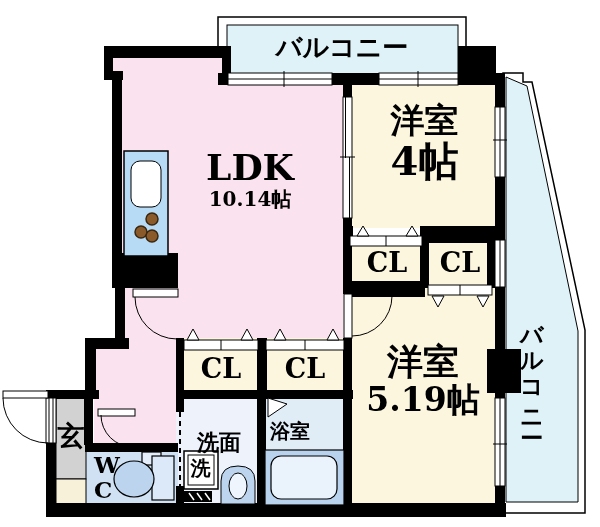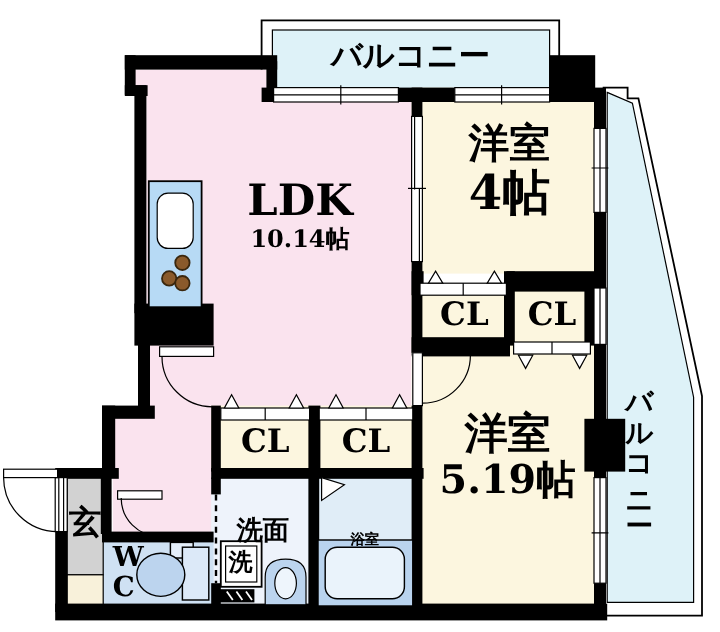--- a/index.html
+++ b/index.html
@@ -232,17 +232,17 @@
 
 <div class="lbl" style="left:90px;top:452px;width:24px;text-align:left;padding-left:4px;">
   <span class="sub" style="font-size:23px;">W</span>
   <span class="sub" style="font-size:23px;">C</span>
 </div>
 
 <div class="lbl" style="left:180px;top:414px;width:78px;font-size:22px;margin-top:16px;">洗面</div>
 
 <div class="lbl" style="left:185px;top:457px;width:31px;font-size:20px;">洗</div>
 
-<div class="lbl" style="left:264px;top:420px;width:80px;font-size:12px;margin-top:23px;">浴室</div>
+<div class="lbl" style="left:250px;top:420px;width:80px;font-size:20px;">浴室</div>
 
 <div class="lbl v-label" style="left:520px;top:283px;height:170px;font-size:23px;">バルコニー</div>
 
 </div>
 
 </body></html>

